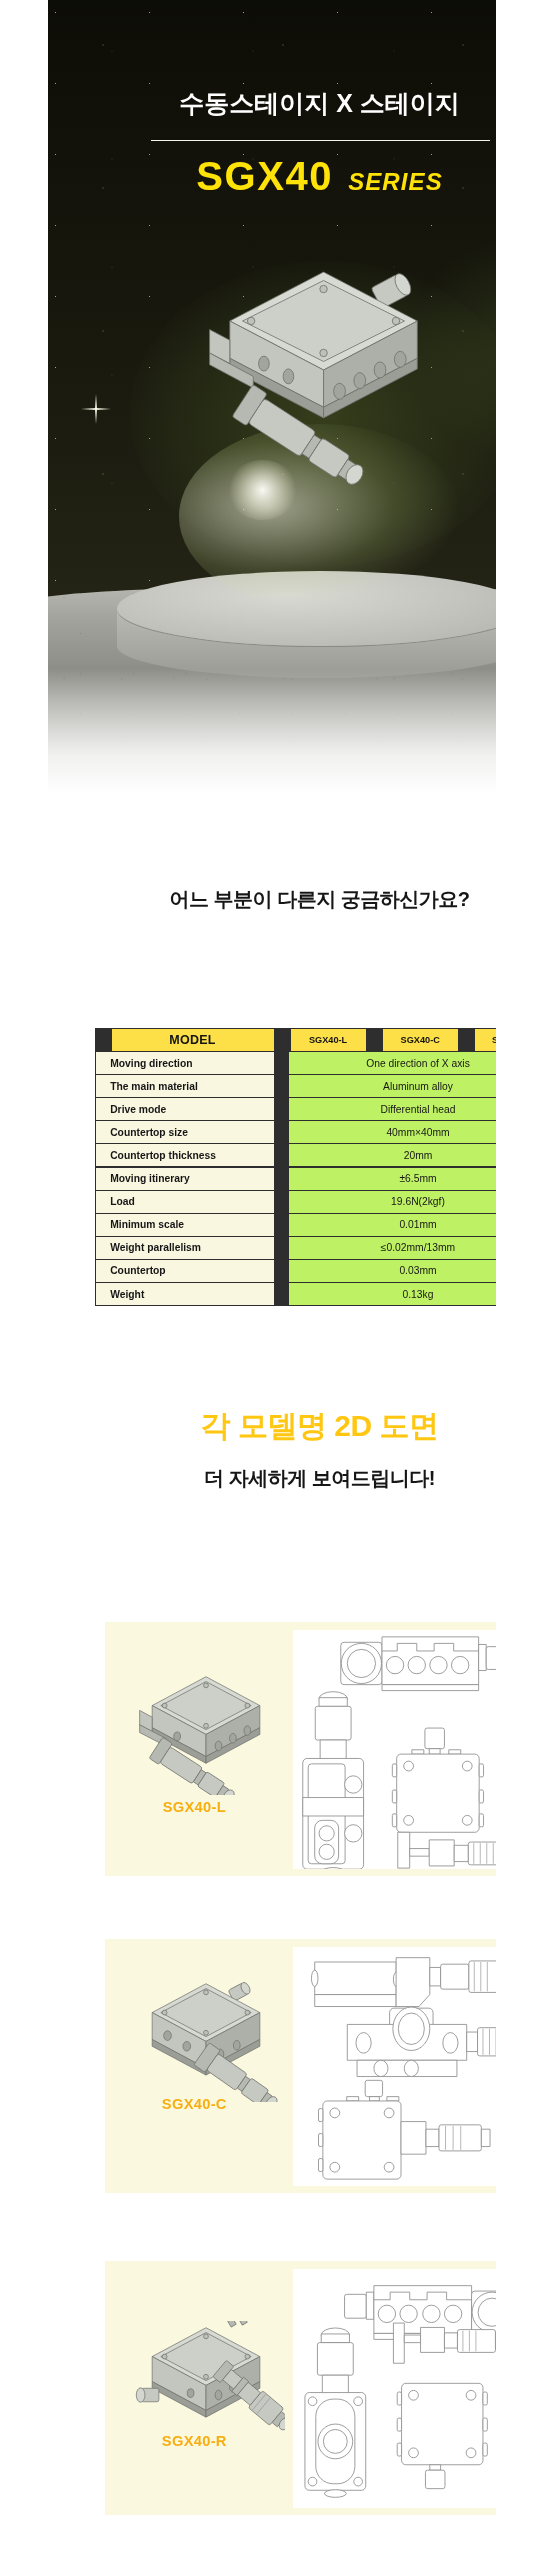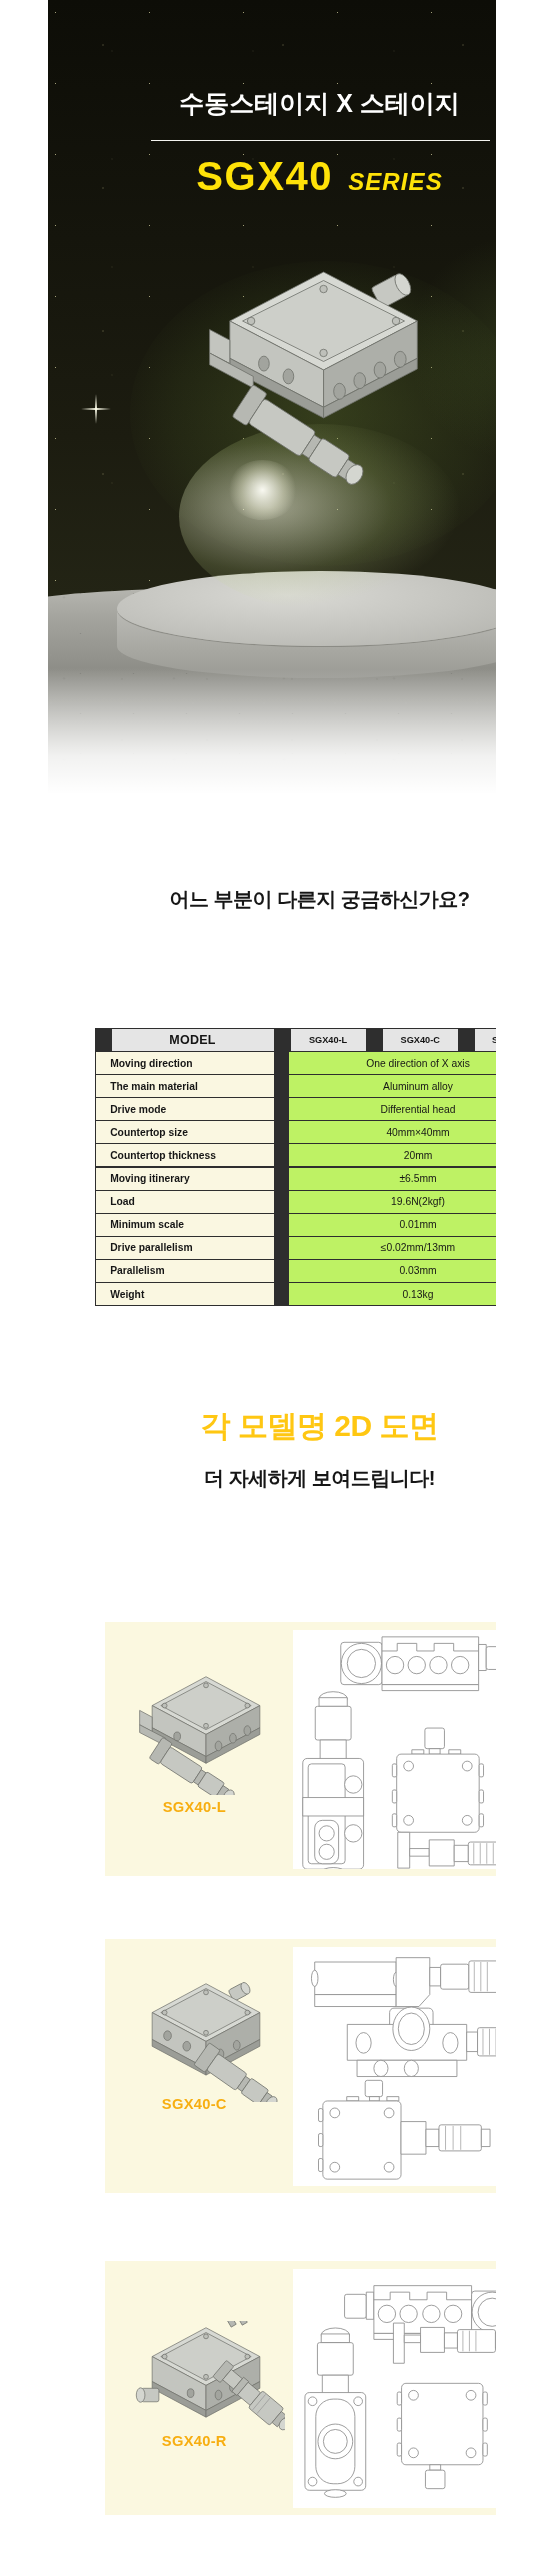--- a/index.html
+++ b/index.html
@@ -72,21 +72,21 @@
   .big-heading { position:absolute; left:0; width:544px; text-align:center;
     font-size:30px; font-weight:800; color:#ffc712; letter-spacing:-0.5px; }
   #spec-intro { top:886px; }
   #spec-heading { top:918px; }
   #draw-intro { top:1465px; }
   #draw-heading { top:1406px; }
 
   
   .spec-table { position:absolute; left:47px; top:1028px; width:454px; border:1.6px solid #2e2e2e; background:#2e2e2e; }
   .thead { display:grid; grid-template-columns:178px 91px 91px 90px; gap:1.1px; }
-  .thead > div { background:#e5e5e5; height:22px; display:flex; align-items:center; justify-content:center;margin-left:16px; }
+  .thead > div { background:#fde047; height:22px; display:flex; align-items:center; justify-content:center;margin-left:16px; }
   .th-model { font-size:12.5px; font-weight:800; color:#141414; letter-spacing:0.3px; }
   .th-col { font-size:9.2px; font-weight:700; color:#141414; }
   .tr { display:grid; grid-template-columns:178px 1fr; gap:15px; margin-top:1.1px; }
   .tcell { height:22px; display:flex; align-items:center; }
   .tcell.label { background:#faf7e1; padding-left:14.7px; font-size:10.3px; font-weight:600; color:#161616; }
   .tcell.value { background:#bef264; justify-content:center; font-size:10.3px; font-weight:500; color:#161616; }
 
   
   .model-card { position:absolute; left:57px; width:438px; height:254px; background:#fbf8e0; }
   #card-l { top:1622px; }
@@ -226,26 +226,26 @@
       <div class="tcell label">Load</div>
       <div class="tcell value">19.6N(2kgf)</div>
     </div>
 
     <div class="tr">
       <div class="tcell label">Minimum scale</div>
       <div class="tcell value">0.01mm</div>
     </div>
 
     <div class="tr">
-      <div class="tcell label">Drive parallelism</div>
+      <div class="tcell label">Weight parallelism</div>
       <div class="tcell value">≤0.02mm/13mm</div>
     </div>
 
     <div class="tr">
-      <div class="tcell label">Parallelism</div>
+      <div class="tcell label">Countertop</div>
       <div class="tcell value">0.03mm</div>
     </div>
 
     <div class="tr">
       <div class="tcell label">Weight</div>
       <div class="tcell value">0.13kg</div>
     </div>
   </div>
   </div>
 

